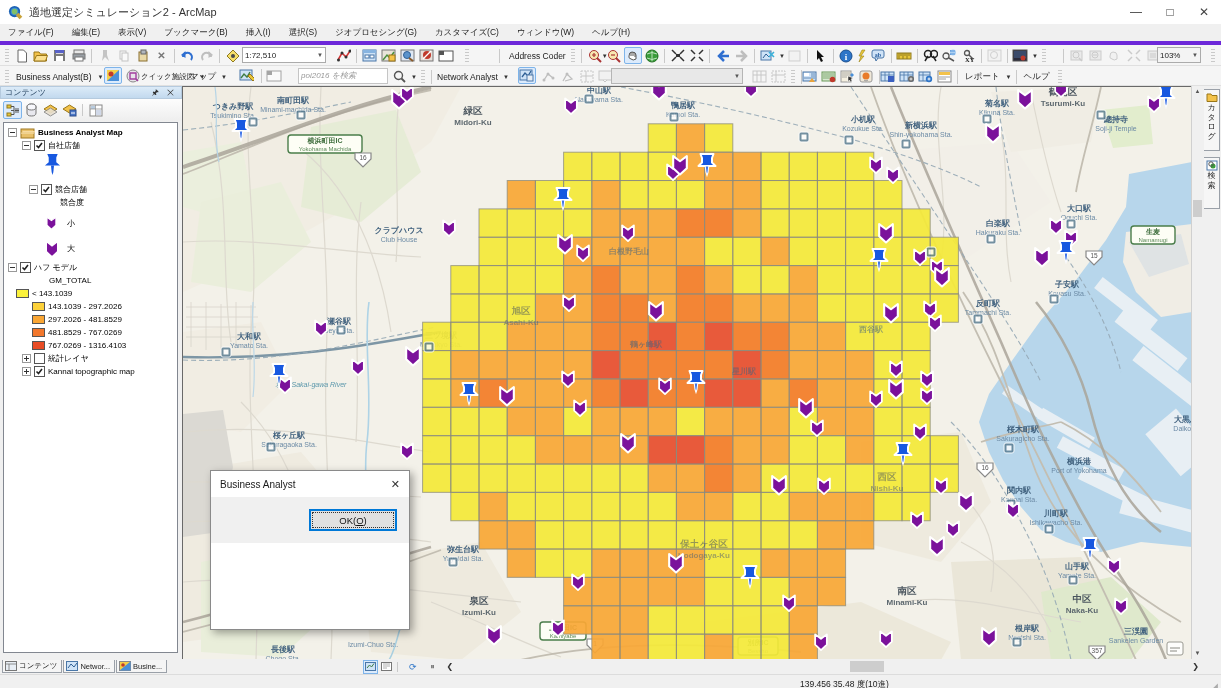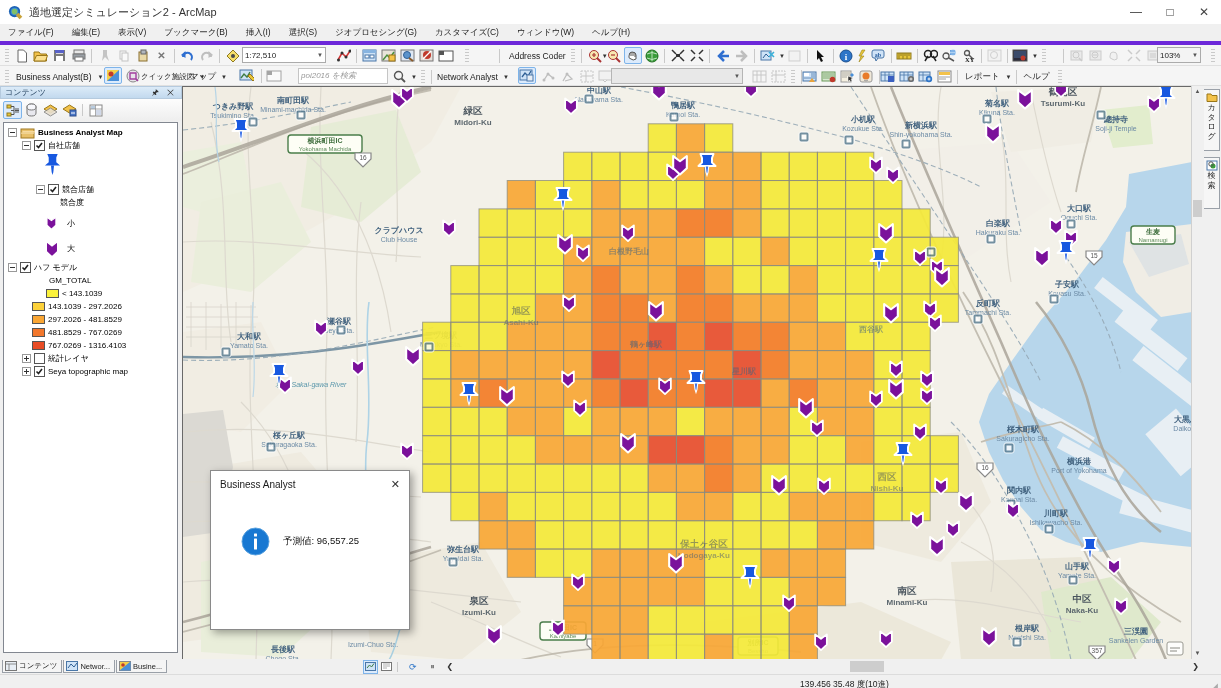--- a/index.html
+++ b/index.html
@@ -655,21 +655,21 @@
           </svg> 
           <span>自社店舗</span>
         </div>
 <div class="trow" style="padding-left:40px;height:25px">
           <svg width="17" height="23" viewBox="-9 -12 18 24">
             <path d="M-5.5,-11 L5.5,-11 L4,-7.5 L4,-2.5 L8,1 L-8,1 L-4,-2.5 L-4,-7.5 Z" fill="#1758e0"></path>
             <path d="M-1.6,1 L1.6,1 L0.9,8 L0,11 L-0.9,8 Z" fill="#1758e0"></path>
           </svg>
         </div>
 <div style="height:6px"></div>
-<div class="trow" style="padding-left:32px">
+<div class="trow" style="padding-left:25px">
           <svg width="9" height="9" style="vertical-align:-1px">
             <rect x="0.5" y="0.5" width="8" height="8" fill="#fff" stroke="#999"></rect>
             <line x1="2" y1="4.5" x2="7" y2="4.5" stroke="#333" stroke-width="1"></line>
           </svg> 
           <svg width="11" height="11" style="vertical-align:-2px">
             <rect x="0.5" y="0.5" width="10" height="10" fill="#fff" stroke="#555"></rect>
             <path d="M2.5,5.5 L4.5,7.5 L8,3" stroke="#222" stroke-width="1.6" fill="none"></path>
           </svg> 
           <span>競合店舗</span>
         </div>
@@ -698,21 +698,21 @@
           </svg> 
           <svg width="11" height="11" style="vertical-align:-2px">
             <rect x="0.5" y="0.5" width="10" height="10" fill="#fff" stroke="#555"></rect>
             <path d="M2.5,5.5 L4.5,7.5 L8,3" stroke="#222" stroke-width="1.6" fill="none"></path>
           </svg> 
           <span>ハフ モデル</span>
         </div>
 <div class="trow" style="padding-left:45px">
           <span>GM_TOTAL</span>
         </div>
-<div class="trow" style="padding-left:42px">
+<div class="trow" style="padding-left:12px">
           <svg width="13" height="9" style="vertical-align:-1px">
             <rect x="0.5" y="0.5" width="12" height="8" fill="#fcf23c" stroke="#555"></rect>
           </svg> 
           <span>&lt; 143.1039</span>
         </div>
 <div class="trow" style="padding-left:28px">
           <svg width="13" height="9" style="vertical-align:-1px">
             <rect x="0.5" y="0.5" width="12" height="8" fill="#fcd13a" stroke="#555"></rect>
           </svg> 
           <span>143.1039 - 297.2026</span>
@@ -749,21 +749,21 @@
 <div class="trow" style="padding-left:18px">
           <svg width="9" height="9" style="vertical-align:-1px">
             <rect x="0.5" y="0.5" width="8" height="8" fill="#fff" stroke="#999"></rect>
             <line x1="2" y1="4.5" x2="7" y2="4.5" stroke="#333" stroke-width="1"></line>
             <line x1="4.5" y1="2" x2="4.5" y2="7" stroke="#333" stroke-width="1"></line>
           </svg> 
           <svg width="11" height="11" style="vertical-align:-2px">
             <rect x="0.5" y="0.5" width="10" height="10" fill="#fff" stroke="#555"></rect>
             <path d="M2.5,5.5 L4.5,7.5 L8,3" stroke="#222" stroke-width="1.6" fill="none"></path>
           </svg> 
-          <span>Seya topographic map</span>
+          <span>Kannai topographic map</span>
         </div>
 </div>
     <div class="ptabs">
       <span class="ptab"><svg width="12" height="10">
             <rect x="0.5" y="0.5" width="11" height="9" fill="#e8eef5" stroke="#777"></rect>
             <path d="M0.5,3 h11 M4,3 v6.5" stroke="#777" stroke-width="0.8"></path>
           </svg>コンテンツ</span>
       <span class="ptab"><svg width="12" height="10">
             <rect x="0.5" y="0.5" width="11" height="9" fill="#cfe3f7" stroke="#4a77a8"></rect>
             <path d="M2,7 l3,-4 3,3 3,-4" stroke="#2f5f94" fill="none"></path>
@@ -1829,28 +1829,23 @@
           <path d="M-6.5,-11 L6.5,-11 L5,-7 L5,-2.5 L8.5,1 L-8.5,1 L-5,-2.5 L-5,-7 Z" fill="#1758e0" stroke="#fff" stroke-width="2" stroke-linejoin="round"></path>
           <path d="M-1.8,1 L1.8,1 L1,7.5 L0,10.5 L-1,7.5 Z" fill="#3f74e8" stroke="#fff" stroke-width="1.1"></path>
         </g>
 </svg>
     
     <div class="dialog">
       <div class="dlg-title">
           <span>Business Analyst</span>
           <span class="dlg-x">✕</span>
         </div>
-      <div class="dlg-body">
-        <svg width="29" height="29" style="margin-right:13px">
-            <circle cx="14.5" cy="14.5" r="13.5" fill="#1878d2" stroke="#5ba3e0"></circle>
-            <rect x="13" y="6.5" width="3" height="3" fill="#fff" rx="0.5"></rect>
-            <rect x="13" y="11.5" width="3" height="11" fill="#fff" rx="0.5"></rect>
-          </svg>
-        <span>予測値: 96,557.25</span>
-      </div>
+      <div class="dlg-foot">
+          <div class="okbtn">OK(<span style="text-decoration:underline">O</span>)</div>
+        </div>
     </div>
   </div>
   <div class="vscroll">
     <div class="varr" style="top:0">▲</div>
     <div class="vthumb"></div>
     <div class="varr" style="bottom:0">▼</div>
   </div>
   <div class="sidetabs">
     <div class="sidetab" style="top:3px;height:62px">
       <svg width="12" height="11">

